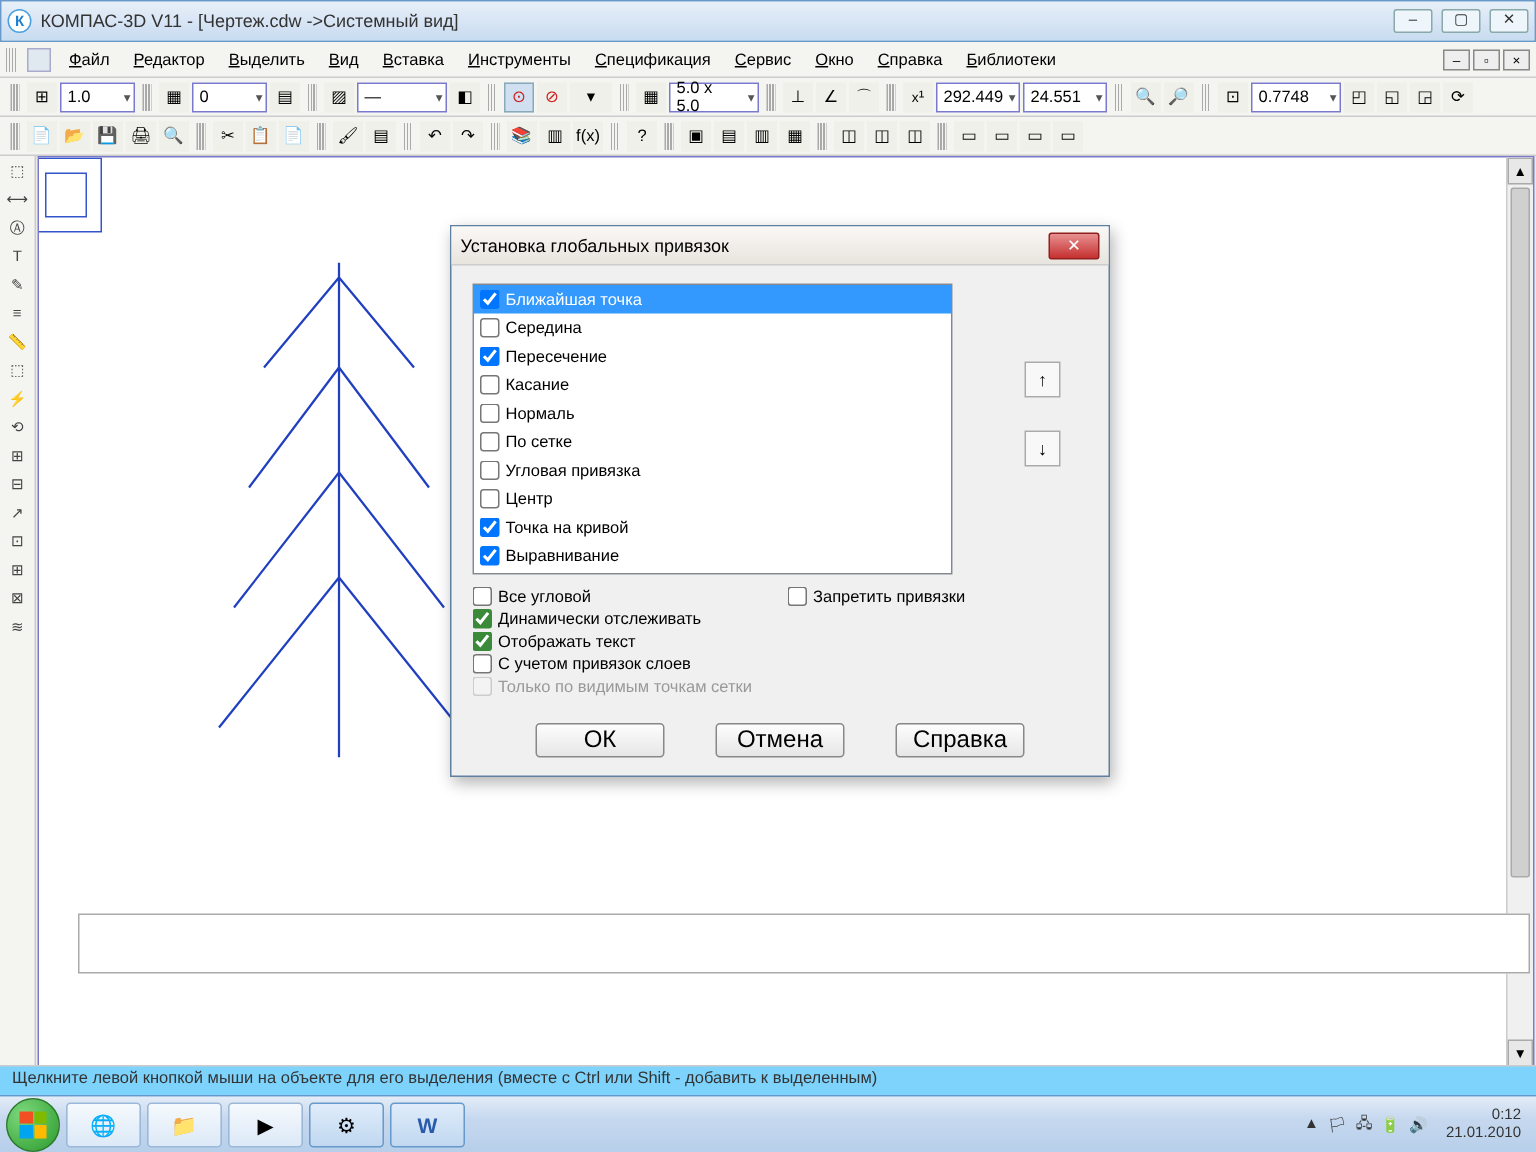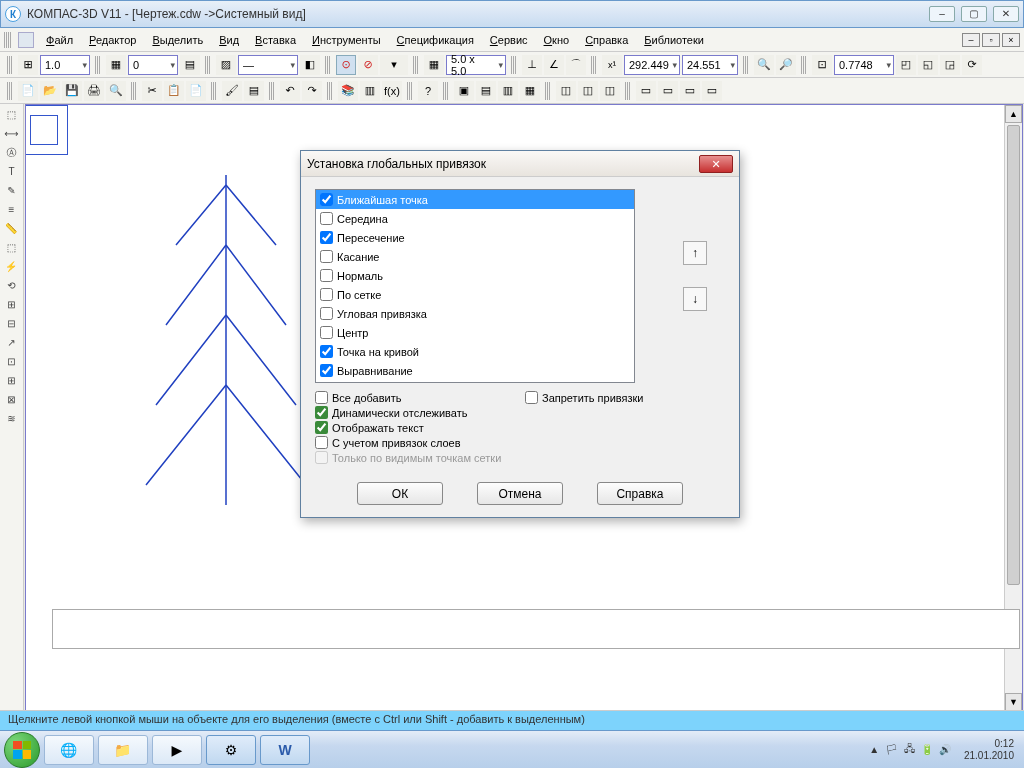--- a/index.html
+++ b/index.html
@@ -64,21 +64,21 @@
 .listrow.sel { background: #3399ff; color: #fff; }
 .listrow input[type=checkbox] { width: 13px; height: 13px; }
 .udbtns { position: absolute; right: 18px; top: 52px; display: flex; flex-direction: column; gap: 22px; }
 .udbtn { width: 24px; height: 24px; border: 1px solid #aaa; background: #f8f8f8; text-align: center; line-height: 22px; cursor: pointer; font-size: 12px; }
 .midopts { margin-top: 8px; display: grid; grid-template-columns: 1fr 1fr; gap: 2px 10px; }
 .midopts label { display: flex; align-items: center; gap: 4px; }
 .chkgreen { width: 13px; height: 13px; accent-color: #3a8a3a; }
 .steprow { margin-top: 10px; display: flex; align-items: center; gap: 8px; }
 .steprow input[type=text] { width: 72px; height: 20px; border: 1px solid #828790; padding: 0 4px; font-size: 11px; text-align: left; }
 .dlgbtns { margin-top: 18px; display: flex; justify-content: center; gap: 34px; }
-.dlgbtn { width: 86px; height: 23px; border: 1px solid #888; background: linear-gradient(#fdfdfd,#e6e6e6); border-radius: 3px; font-size: 12px; cursor: pointer; }
+.dlgbtn { width: 86px; height: 23px; border: 1px solid #888; background: linear-gradient(#fdfdfd,#e6e6e6); border-radius: 3px; font-size: 16px; cursor: pointer; }
 </style>
 </head>
 <body>
 
 <div class="titlebar">
   <div class="icon-k">К</div>
   <div class="title">КОМПАС-3D V11 - [Чертеж.cdw -&gt;Системный вид]</div>
   <div class="winbtns">
     <div class="winbtn">–</div>
     <div class="winbtn">▢</div>
@@ -280,21 +280,21 @@
           </div>
         </div>
       <div class="udbtns">
         <div class="udbtn">↑</div>
         <div class="udbtn">↓</div>
       </div>
     </div>
     <div class="midopts">
       <label>
           <input type="checkbox" class="chkgreen" style=""> 
-          <span>Все добавить</span>
+          <span>Все угловой</span>
         </label>
       <label>
           <input type="checkbox" style=""> 
           <span>Запретить привязки</span>
         </label>
       <label>
           <input type="checkbox" checked="" class="chkgreen" style=""> 
           <span>Динамически отслеживать</span>
         </label>
       <div></div>

